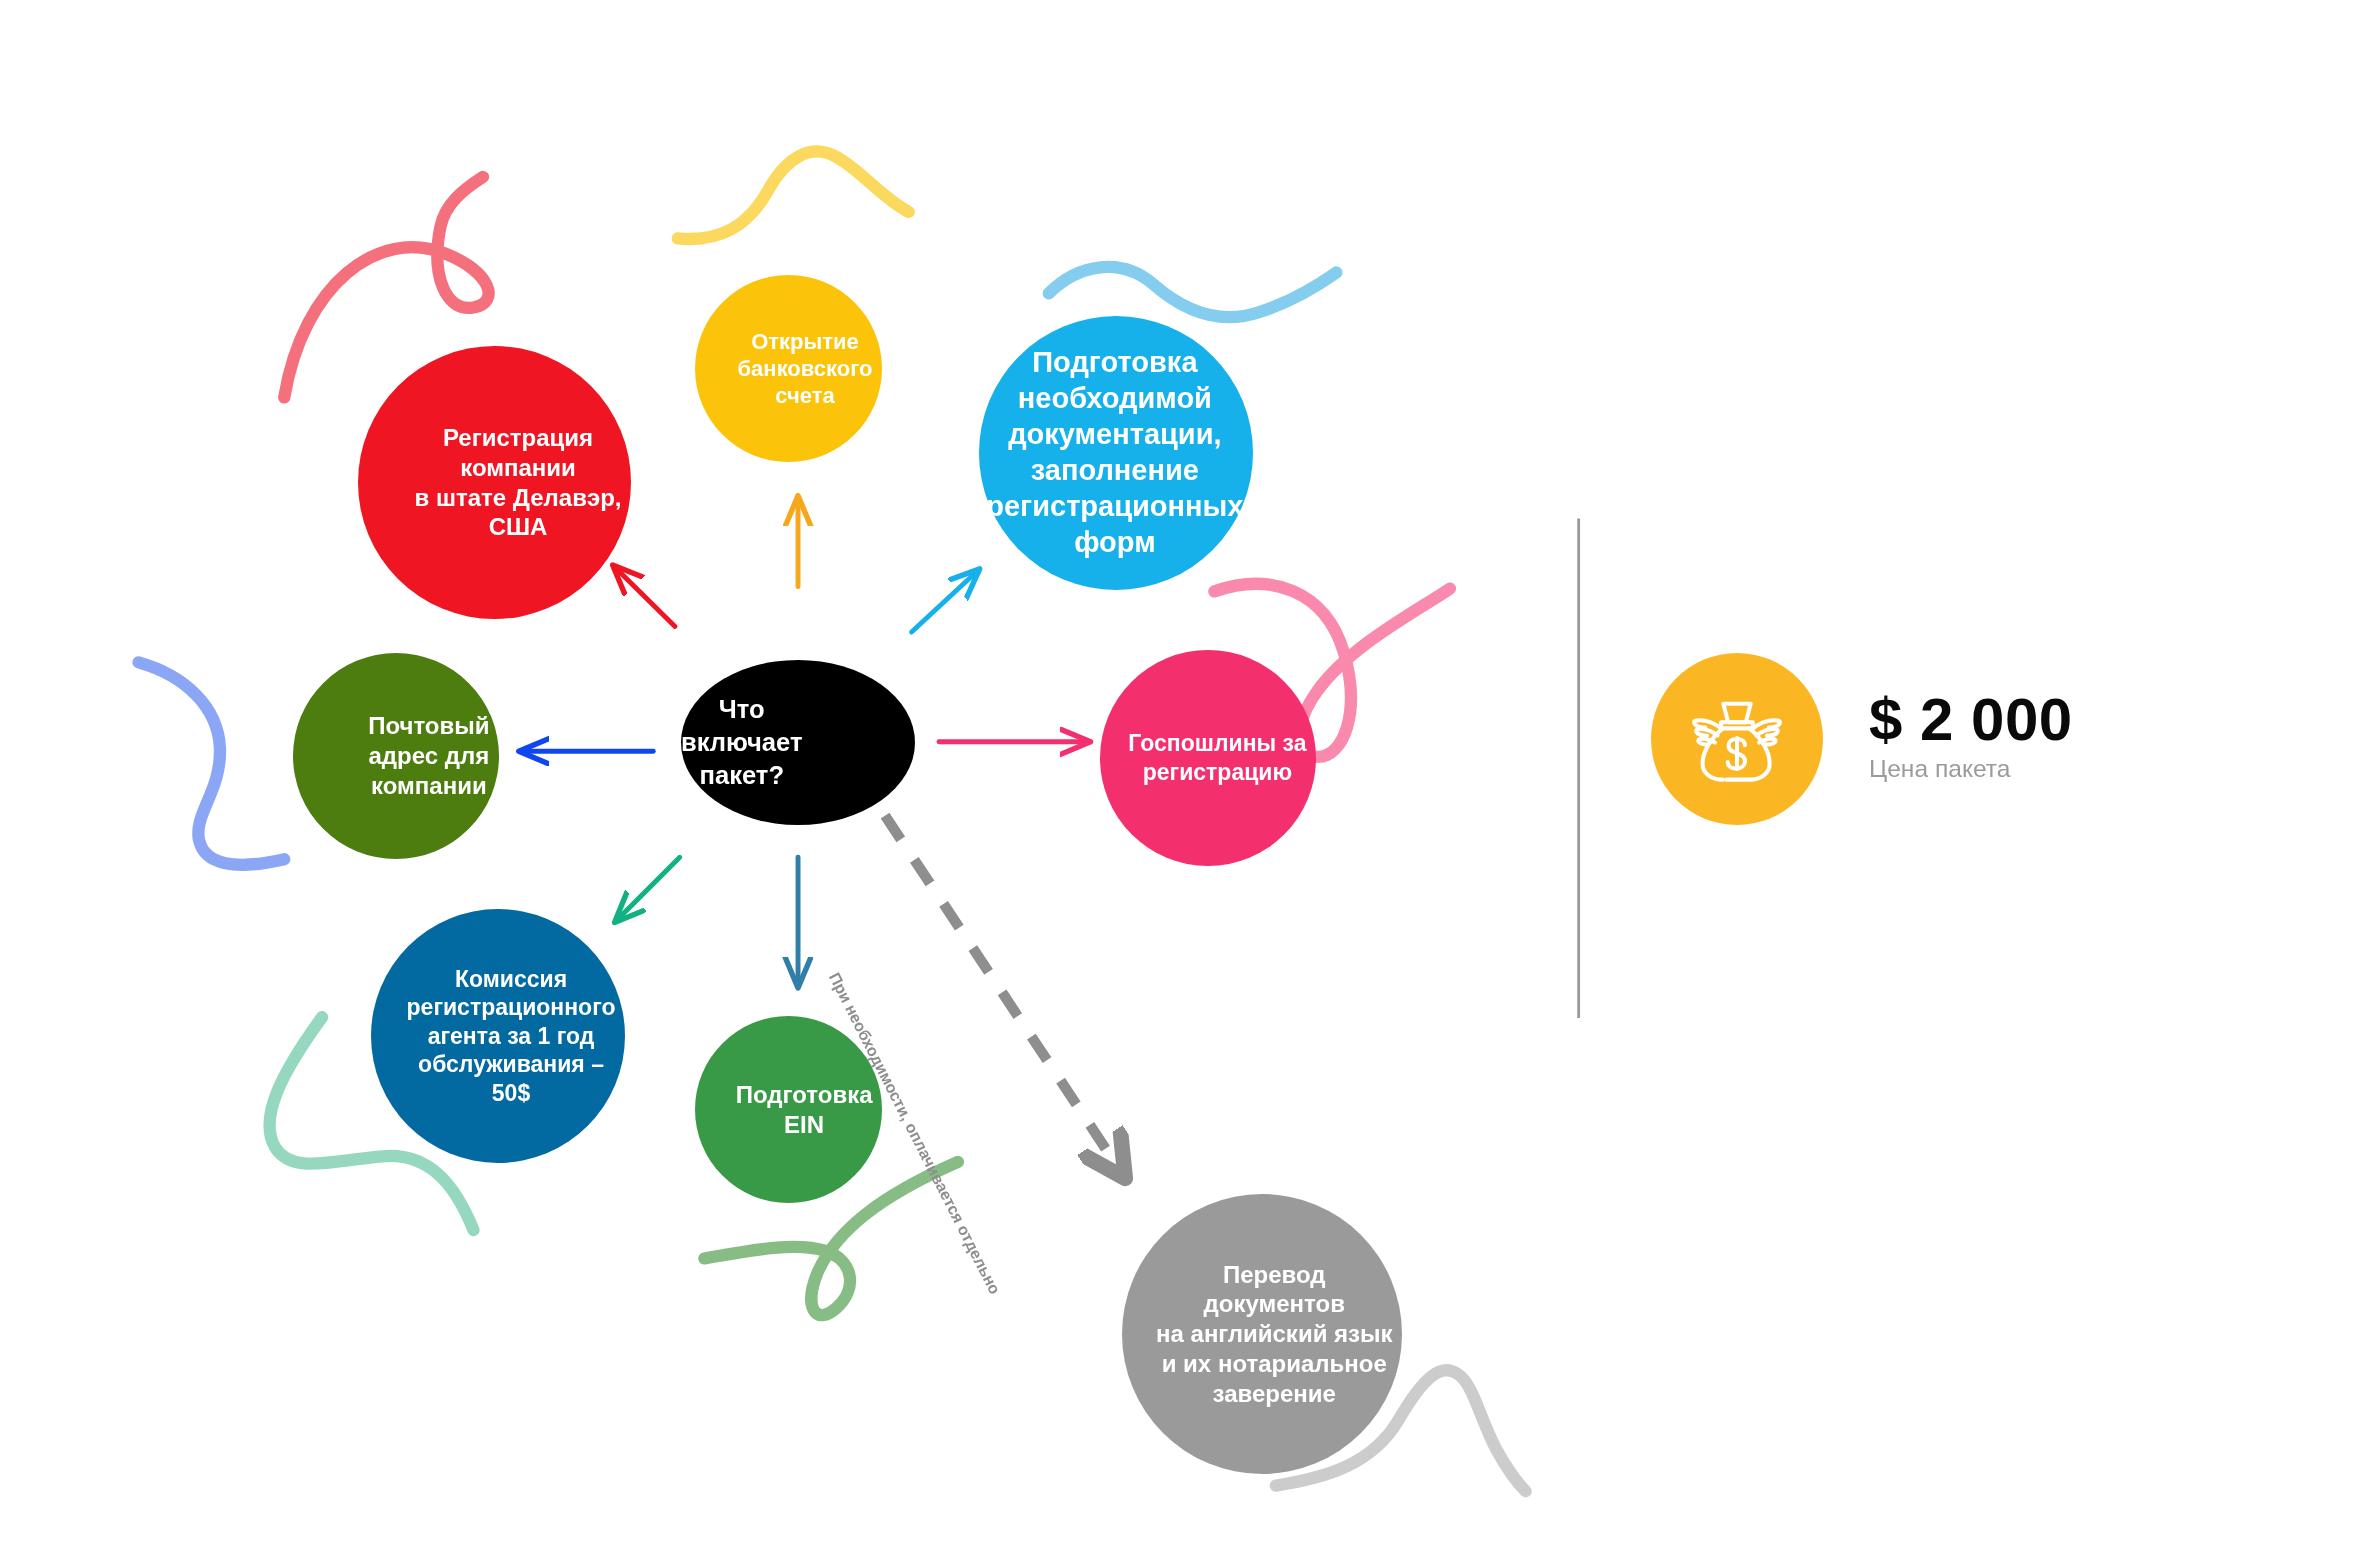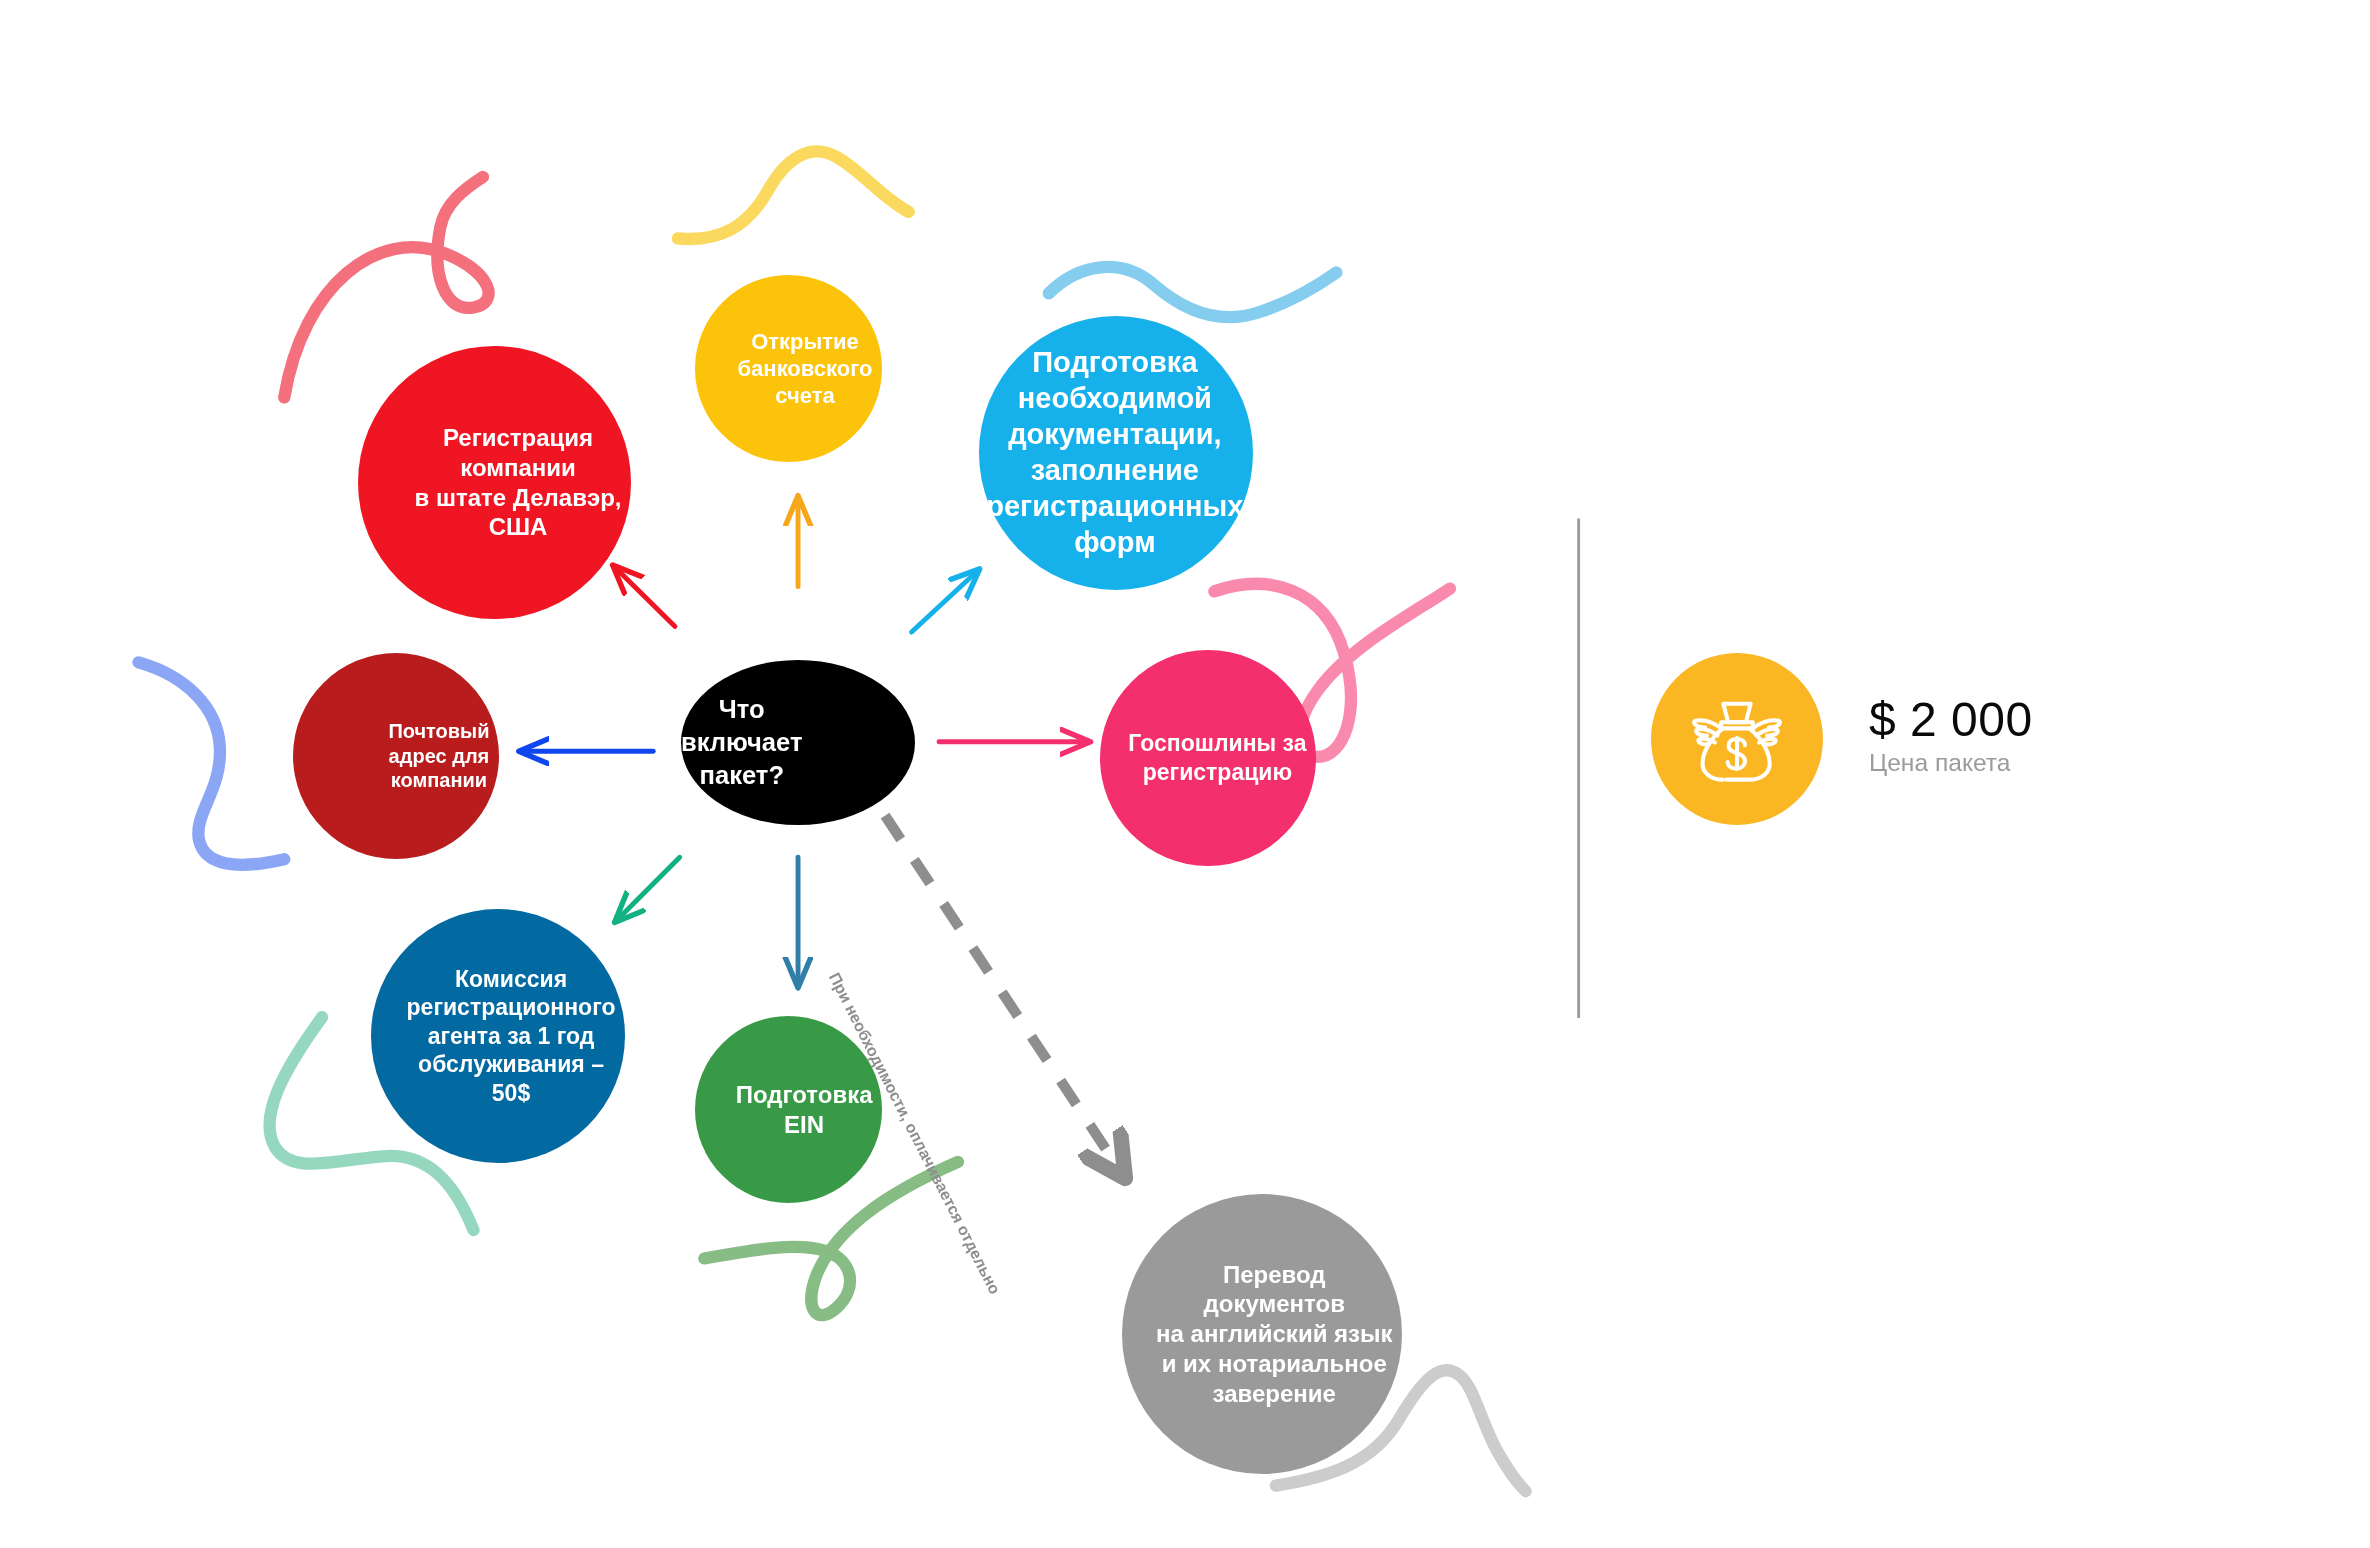--- a/index.html
+++ b/index.html
@@ -65,21 +65,21 @@
   #node-ein {
     left: 695px; top: 1016px; width: 187px; height: 187px;
     background: #389a46; font-size: 24px;
   }
   #node-commission {
     left: 371px; top: 909px; width: 254px; height: 254px;
     background: #0369a1; font-size: 23px;
   }
   #node-address {
     left: 293px; top: 653px; width: 206px; height: 206px;
-    background: #b91c1c; font-size: 20px;
+    background: #4d7c0f; font-size: 24px;
   }
 
   
   #node-center {
     position: absolute;
     left: 681px; top: 660px;
     width: 234px; height: 165px;
     background: #000000;
     border-radius: 50%;
     display: flex;
@@ -124,22 +124,22 @@
     display: flex;
     align-items: center;
     justify-content: center;
     flex: none;
   }
   #price-text {
     margin-left: 46px;
     padding-bottom: 5.7px;
   }
   #price-amount {
-    font-size: 48px;
-    font-weight: 400;
+    font-size: 60px;
+    font-weight: 700;
     color: #0a0a0a;
     letter-spacing: 0.5px;
     line-height: 1;
     white-space: nowrap;
   }
   #price-caption {
     margin-top: 5px;
     font-size: 24.6px;
     color: #9b9b9b;
     font-weight: 500;

